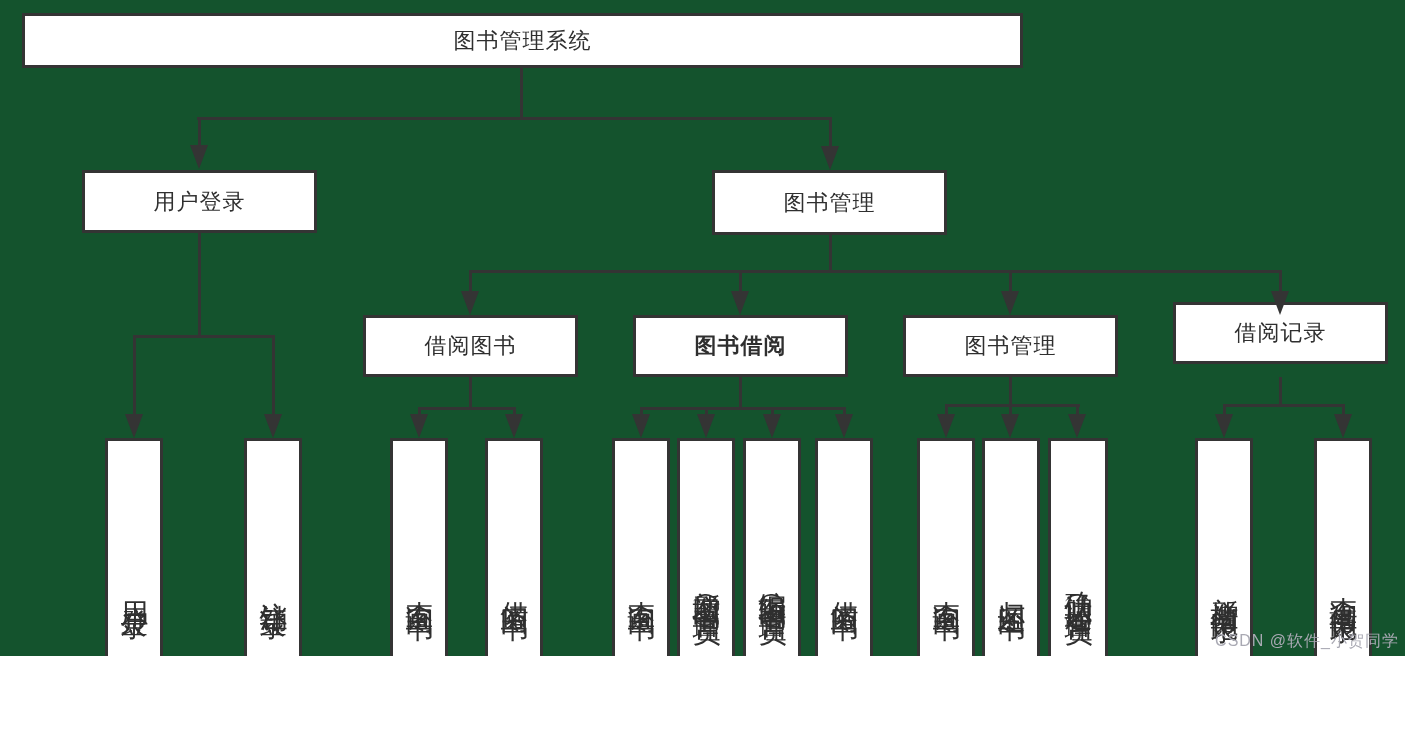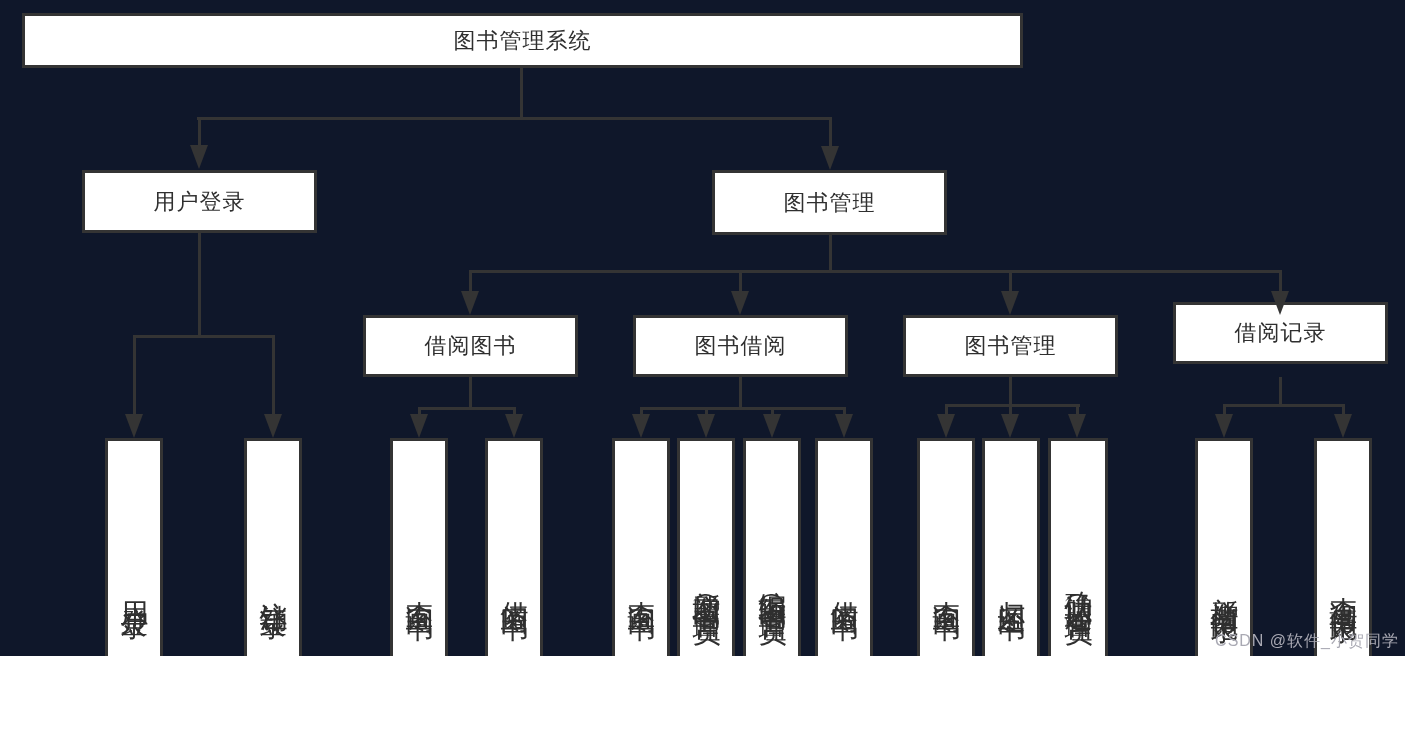--- a/index.html
+++ b/index.html
@@ -1,19 +1,19 @@
 <!DOCTYPE html>
 <html><head>
 <meta charset="utf-8">
 <style>
   html,body { margin:0; padding:0; background:#ffffff; }
   #canvas {
     position:relative;
     width:1405px; height:656px;
-    background:#0f172a;
+    background:#14532d;
     font-family:"Liberation Sans","DejaVu Sans",sans-serif;
     overflow:hidden;
   }
   .box {
     position:absolute;
     box-sizing:border-box;
     border:3px solid #343434;
     background:#ffffff;
     display:flex;
     align-items:center;
@@ -62,21 +62,21 @@
   <div class="box" style="left:82px; top:170px; width:235px; height:63px;">
     <span>用户登录</span>
   </div>
   <div class="box" style="left:712px; top:170px; width:235px; height:65px;">
     <span>图书管理</span>
   </div>
 
   <div class="box" style="left:363px; top:315px; width:215px; height:62px;">
     <span>借阅图书</span>
   </div>
-  <div class="box" style="left:633px; top:315px; width:215px; height:62px;">
+  <div class="box" style="left:633px; top:315px; width:215px; height:62px;font-weight:bold;">
     <span>图书借阅</span>
   </div>
   <div class="box" style="left:903px; top:315px; width:215px; height:62px;">
     <span>图书管理</span>
   </div>
   <div class="box" style="left:1173px; top:302px; width:215px; height:62px;text-align:center;">
     <span>借阅记录</span>
   </div>
 
   <div class="box leaf" style="left:105px; top:438px; width:58px; height:297px;">

